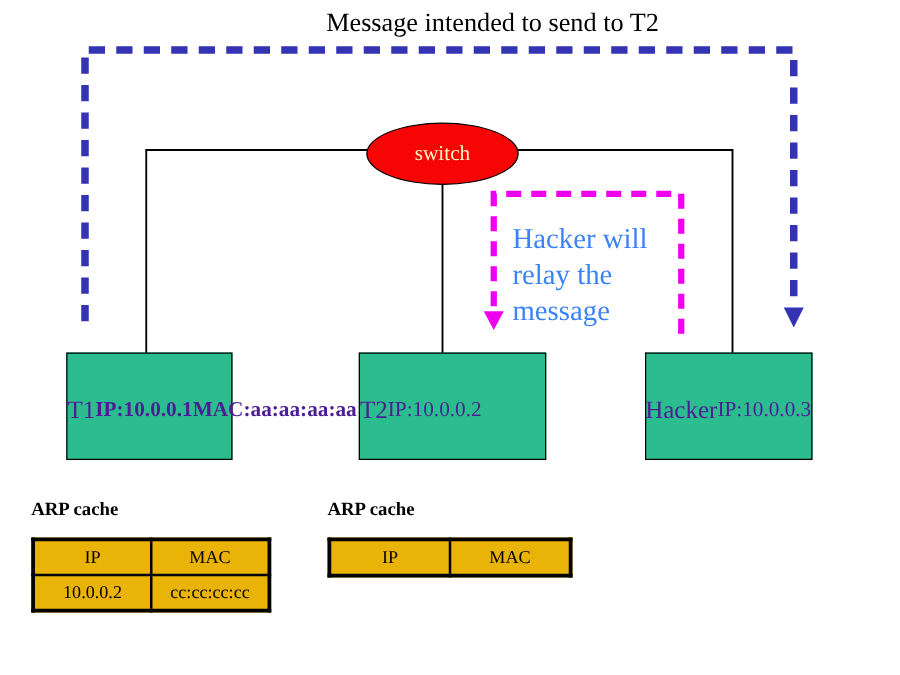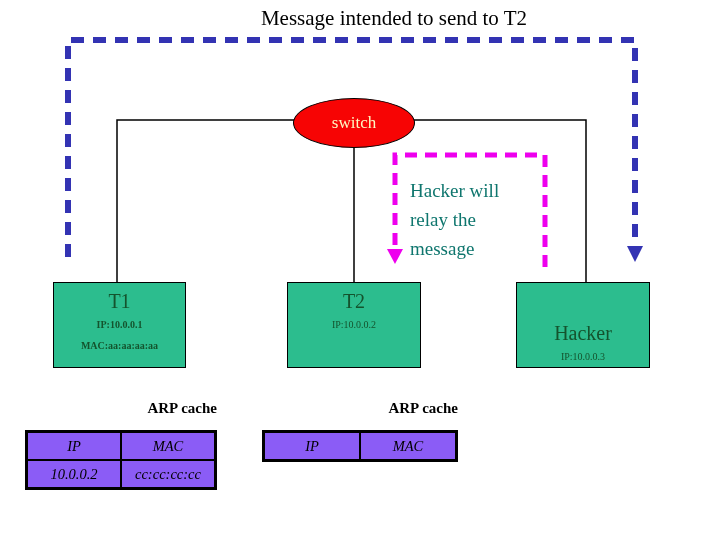--- a/index.html
+++ b/index.html
@@ -51,71 +51,70 @@
     color: #fef9c3;
   }
 
   .host-box {
     top: 282px;
     height: 86px;
     background: #2cbd8e;
     border: 1.5px solid #000000;
     box-sizing: border-box;
     display: flex;
-    flex-direction: column;
+    flex-direction: row;
     align-items: center;
     justify-content: flex-start;
     padding-top: 5px;
-    color: #14532d;
+    color: #4c1d95;
   }
   .host-box .host-name {
     font-size: 20px;
     line-height: 26px;
   }
   .host-box .host-ip,
   .host-box .host-mac {
-    font-size: 10px;
+    font-size: 17px;
     line-height: 21px;
   }
   .host-box.bold-details .host-ip,
   .host-box.bold-details .host-mac {
     font-weight: bold;
   }
   .host-t1 { left: 53px;  width: 133px; }
-  .host-t2 { left: 287px; width: 134px; }
+  .host-t2 { left: 287px; width: 150px; }
   .host-hacker { left: 516px; width: 134px; justify-content: flex-end; }
 
   .note-text {
     left: 410px;
     top: 176px;
     width: 112px;
-    font-size: 19px;
+    font-size: 23px;
     line-height: 29px;
-    color: #0f766e;
+    color: #3b82f6;
   }
 
   .arp-section {
     top: 400px;
     color: #000000;
   }
   .arp-section-1 { left: 25px;  width: 192px; }
   .arp-section-2 { left: 262px; width: 196px; }
   .arp-title {
-    text-align: right;
+    text-align: left;
     font-weight: bold;
     font-size: 15px;
     height: 20px;
     margin-bottom: 10px;
   }
   table.arp-table {
     border-collapse: collapse;
     width: 100%;
     table-layout: fixed;
-    background: #8b5cf6;
-    font-style: italic;
+    background: #eab308;
   }
   table.arp-table td {
     border: 2px solid #000000;
     text-align: center;
     font-size: 14.5px;
     height: 26px;
     padding: 0;
   }
   table.arp-table {
     border: 3px solid #000000;

